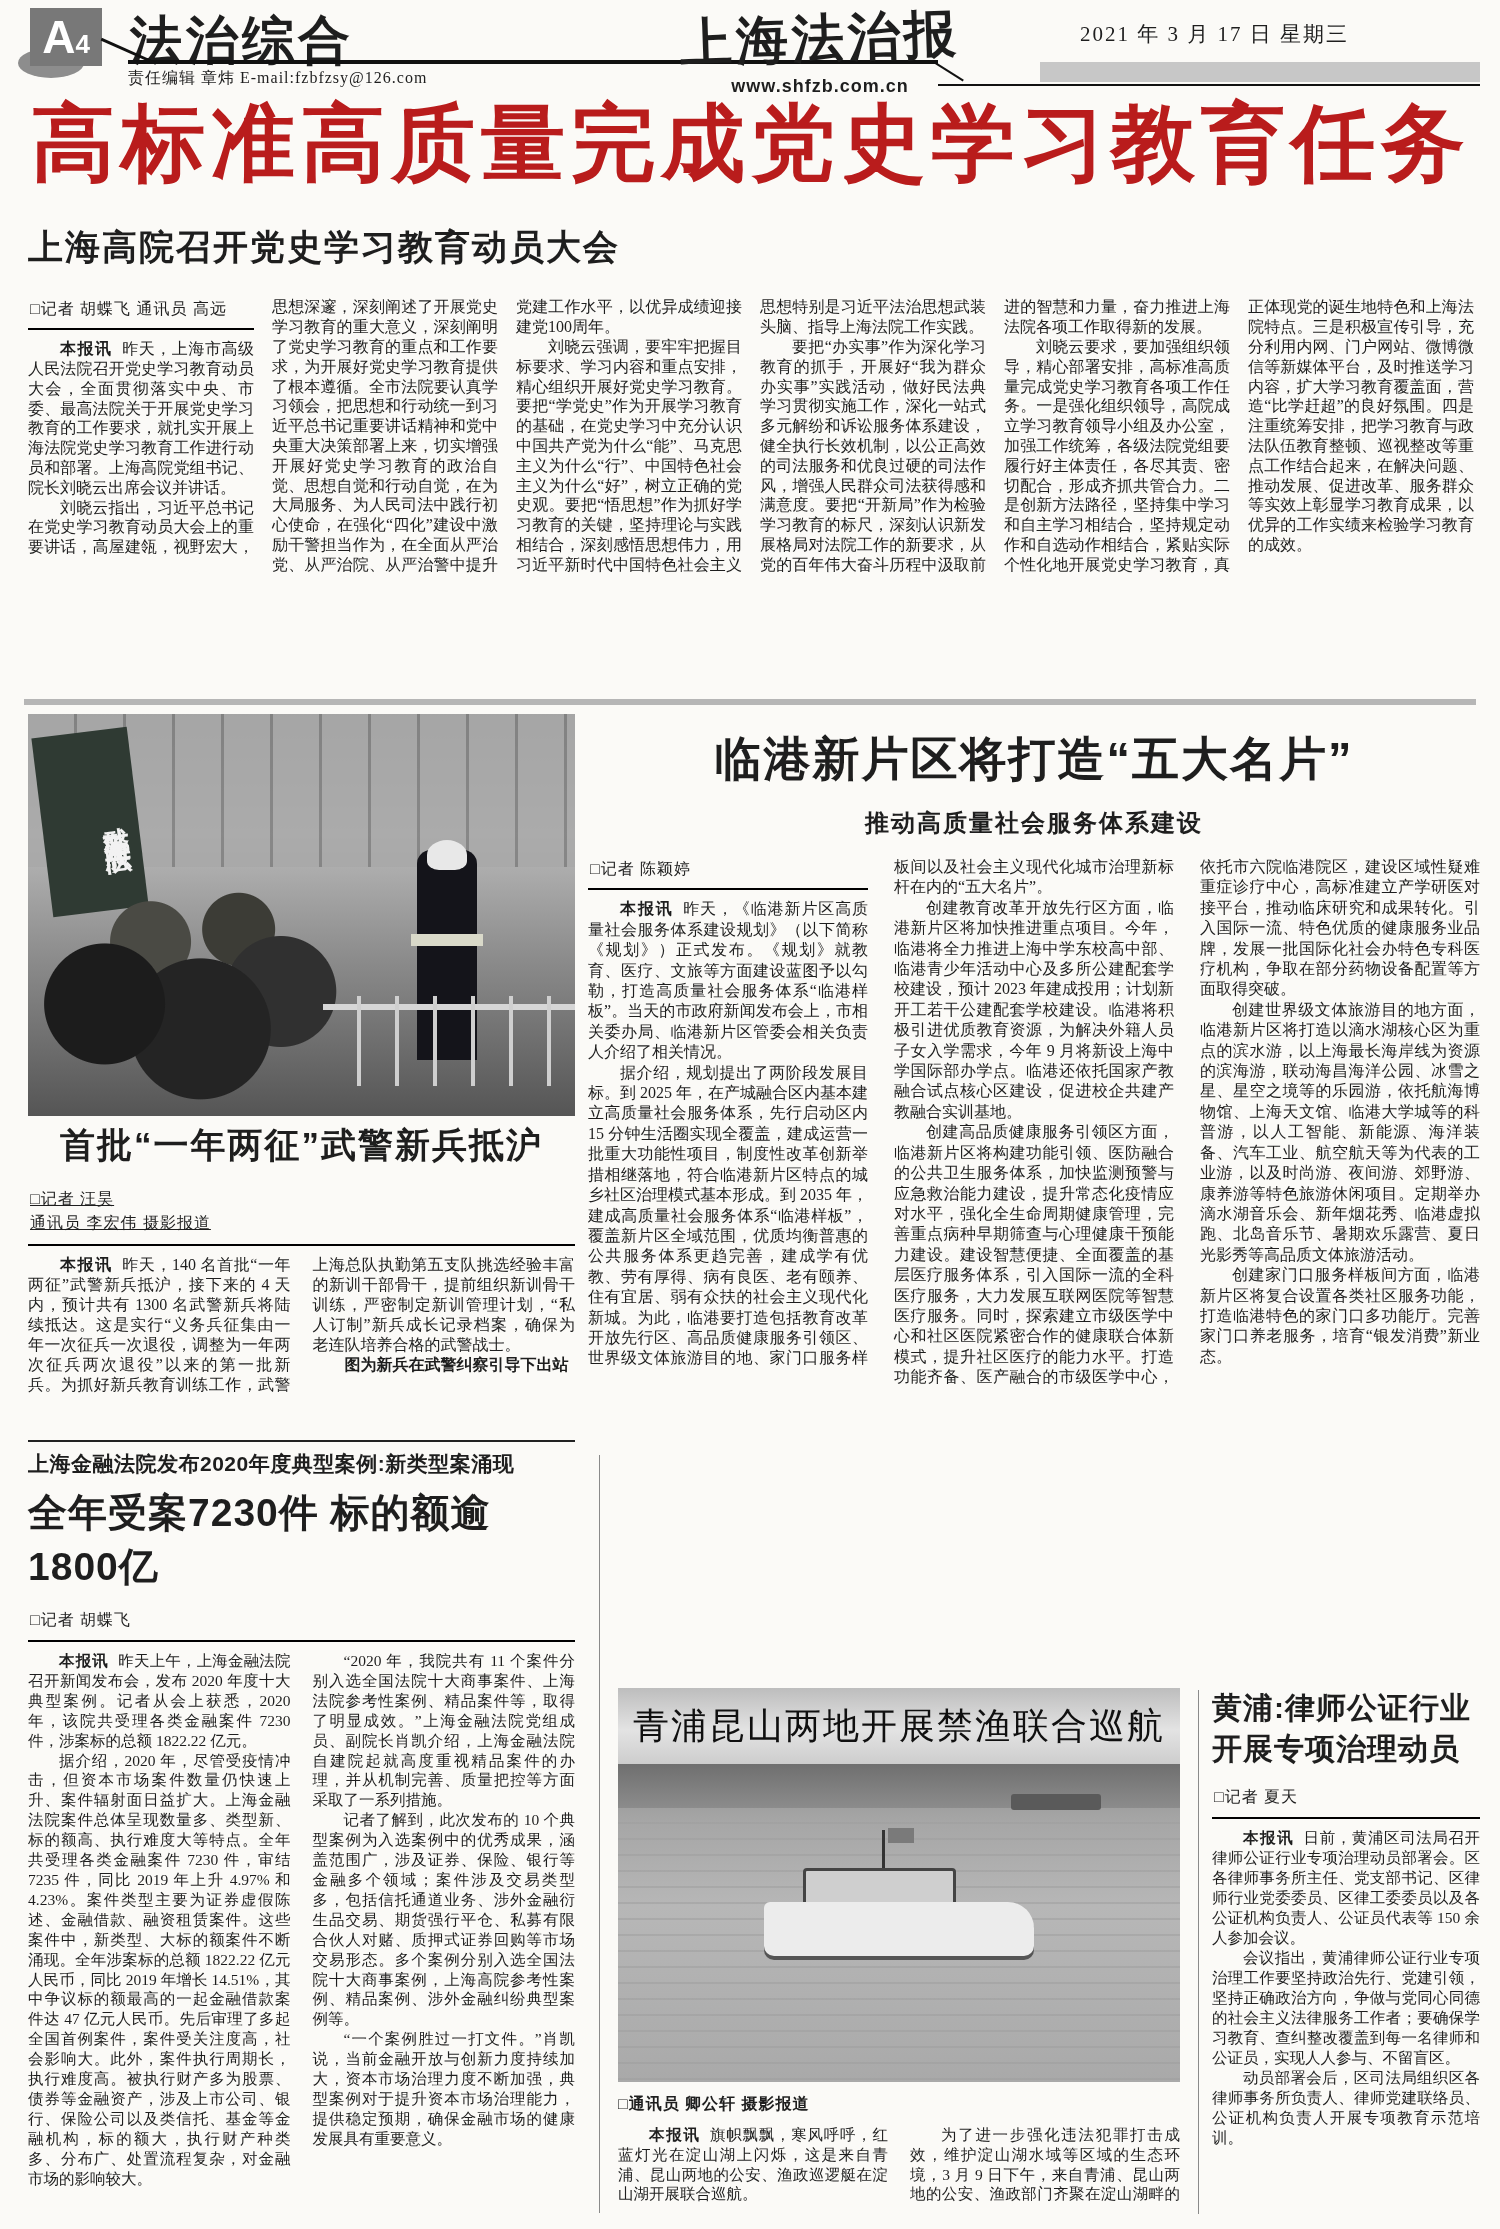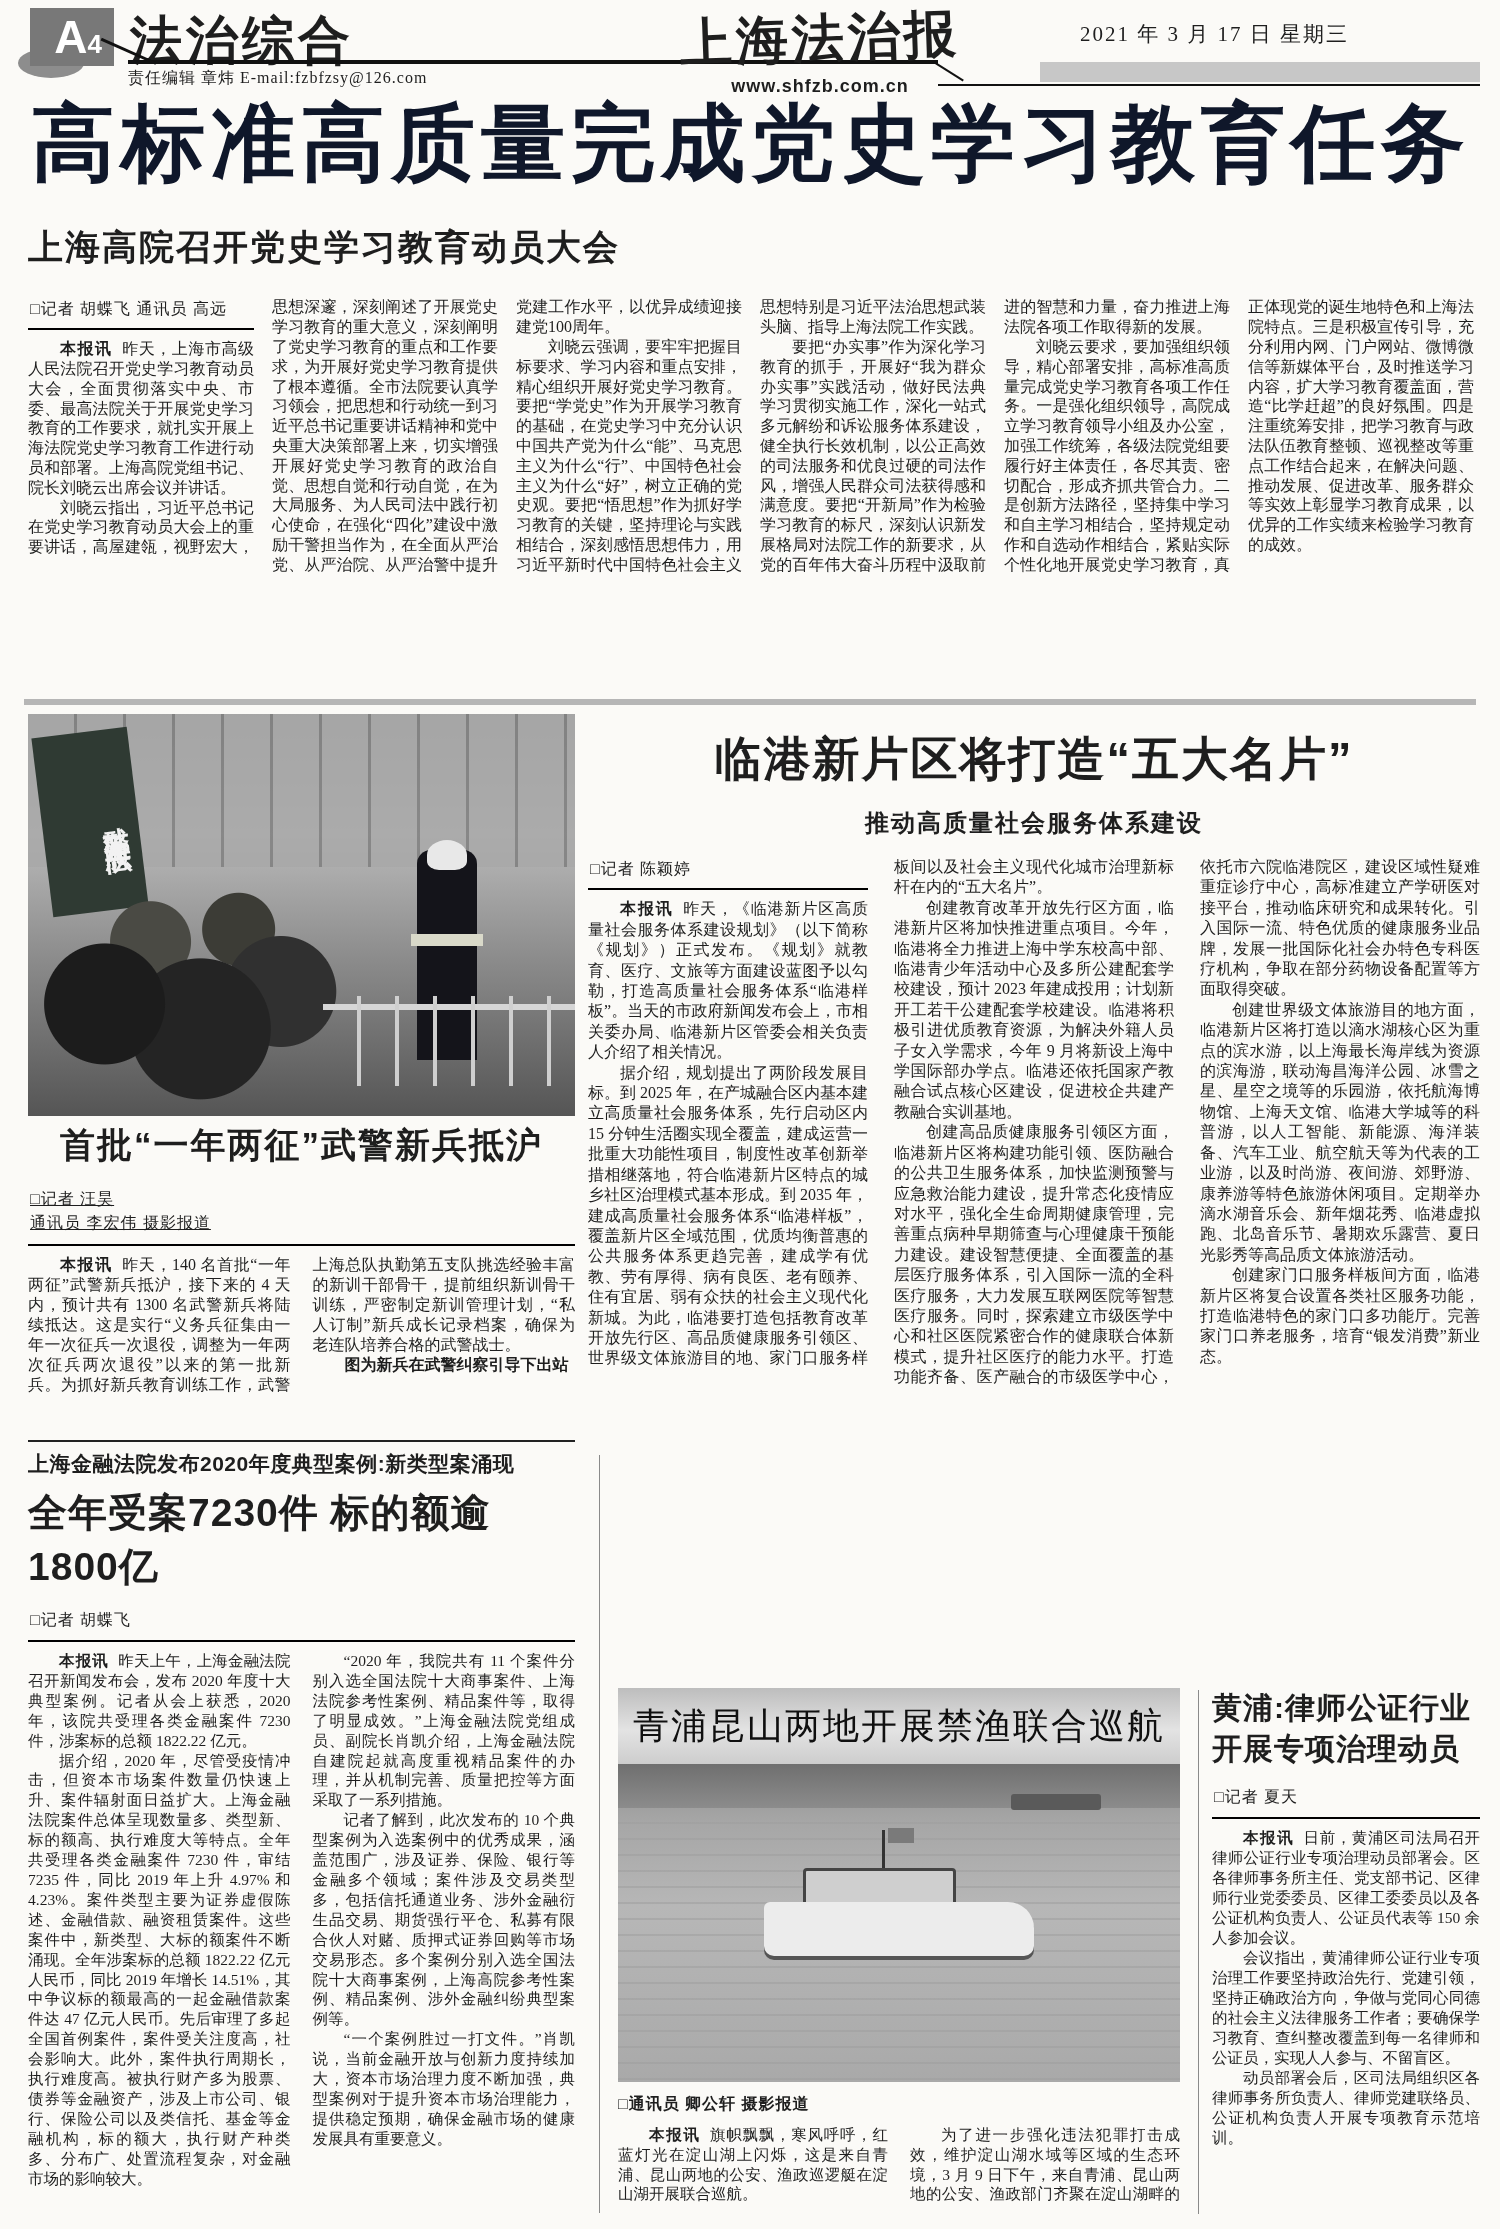--- a/index.html
+++ b/index.html
@@ -5,21 +5,21 @@
   html,body{margin:0;padding:0;background:#e8e6e0;}
   .page{position:relative;width:1500px;height:2229px;margin:0 auto;background:#fbfaf7;color:#1e1e1e;
         font-family:"Liberation Serif","DejaVu Serif",serif;overflow:hidden;}
   .sans{font-family:"Liberation Sans","DejaVu Sans",sans-serif;}
 
   
   .hdr{position:absolute;left:0;top:0;width:100%;height:90px;}
   .badge-wrap{position:absolute;left:18px;top:8px;width:92px;height:74px;}
   .badge-ellipse{position:absolute;left:0;top:40px;width:66px;height:30px;border-radius:50%;background:#8d8d8d;}
   .badge{position:absolute;left:12px;top:0;width:72px;height:58px;background:#787878;color:#fff;
-         font-weight:900;text-align:center;line-height:58px;padding-left:12px;}
+         font-weight:900;text-align:center;line-height:58px;}
   .badge .bA{font-size:46px;}
   .badge .b4{font-size:26px;}
   .sec-title{position:absolute;left:130px;top:6px;font-size:52px;font-weight:900;letter-spacing:4px;}
   .hdr-rule{position:absolute;left:128px;top:60px;width:810px;height:4px;background:#111;}
   .hdr-diag{position:absolute;left:96px;top:62px;width:60px;height:3px;background:#111;transform:rotate(24deg);transform-origin:right center;}
   .editor-line{position:absolute;left:128px;top:68px;font-size:16px;letter-spacing:1px;}
   .masthead{position:absolute;left:620px;top:4px;width:400px;text-align:center;}
   .masthead-name{font-size:52px;font-weight:900;letter-spacing:4px;transform:rotate(-2deg);display:inline-block;
                  font-family:"Liberation Serif",serif;}
   .masthead-web{font-size:18px;font-weight:700;margin-top:2px;letter-spacing:1px;}
@@ -31,21 +31,21 @@
   
   .byline{font-family:"Liberation Sans",sans-serif;font-size:16px;font-weight:400;
           border-bottom:2px solid #000;padding:2px 0 9px 2px;margin-bottom:9px;letter-spacing:1px;}
   .body-text p{margin:0;text-indent:2em;text-align:justify;}
   .body-text p b{font-weight:700;letter-spacing:1px;margin-right:0.6em;font-family:"Liberation Sans",sans-serif;}
   .kicker{font-family:"Liberation Sans",sans-serif;font-weight:700;}
 
   
   .lead{position:absolute;left:28px;top:92px;width:1446px;}
   .lead-headline{font-size:84px;font-weight:900;letter-spacing:6px;white-space:nowrap;text-align:center;
-                 line-height:1.22;color:#0f172a;}
+                 line-height:1.22;color:#b91c1c;}
   .lead-sub{font-size:35px;font-weight:700;margin-top:30px;letter-spacing:2px;}
   .lead-body{margin-top:26px;column-count:6;column-gap:18px;height:340px;overflow:hidden;
              font-size:16px;line-height:19.8px;}
   .graybar-div{position:absolute;left:24px;top:699px;width:1452px;height:6px;background:#b6b6b6;}
 
   
   .photo1{position:absolute;left:28px;top:714px;width:547px;height:402px;overflow:hidden;
           background:linear-gradient(#9d9d9d 0%,#b9b9b9 30%,#8a8a8a 62%,#555 100%);}
   .p1-ceiling{position:absolute;left:0;top:0;width:100%;height:38%;
       background:repeating-linear-gradient(90deg,#a8a8a8 0 46px,#7c7c7c 46px 49px),

